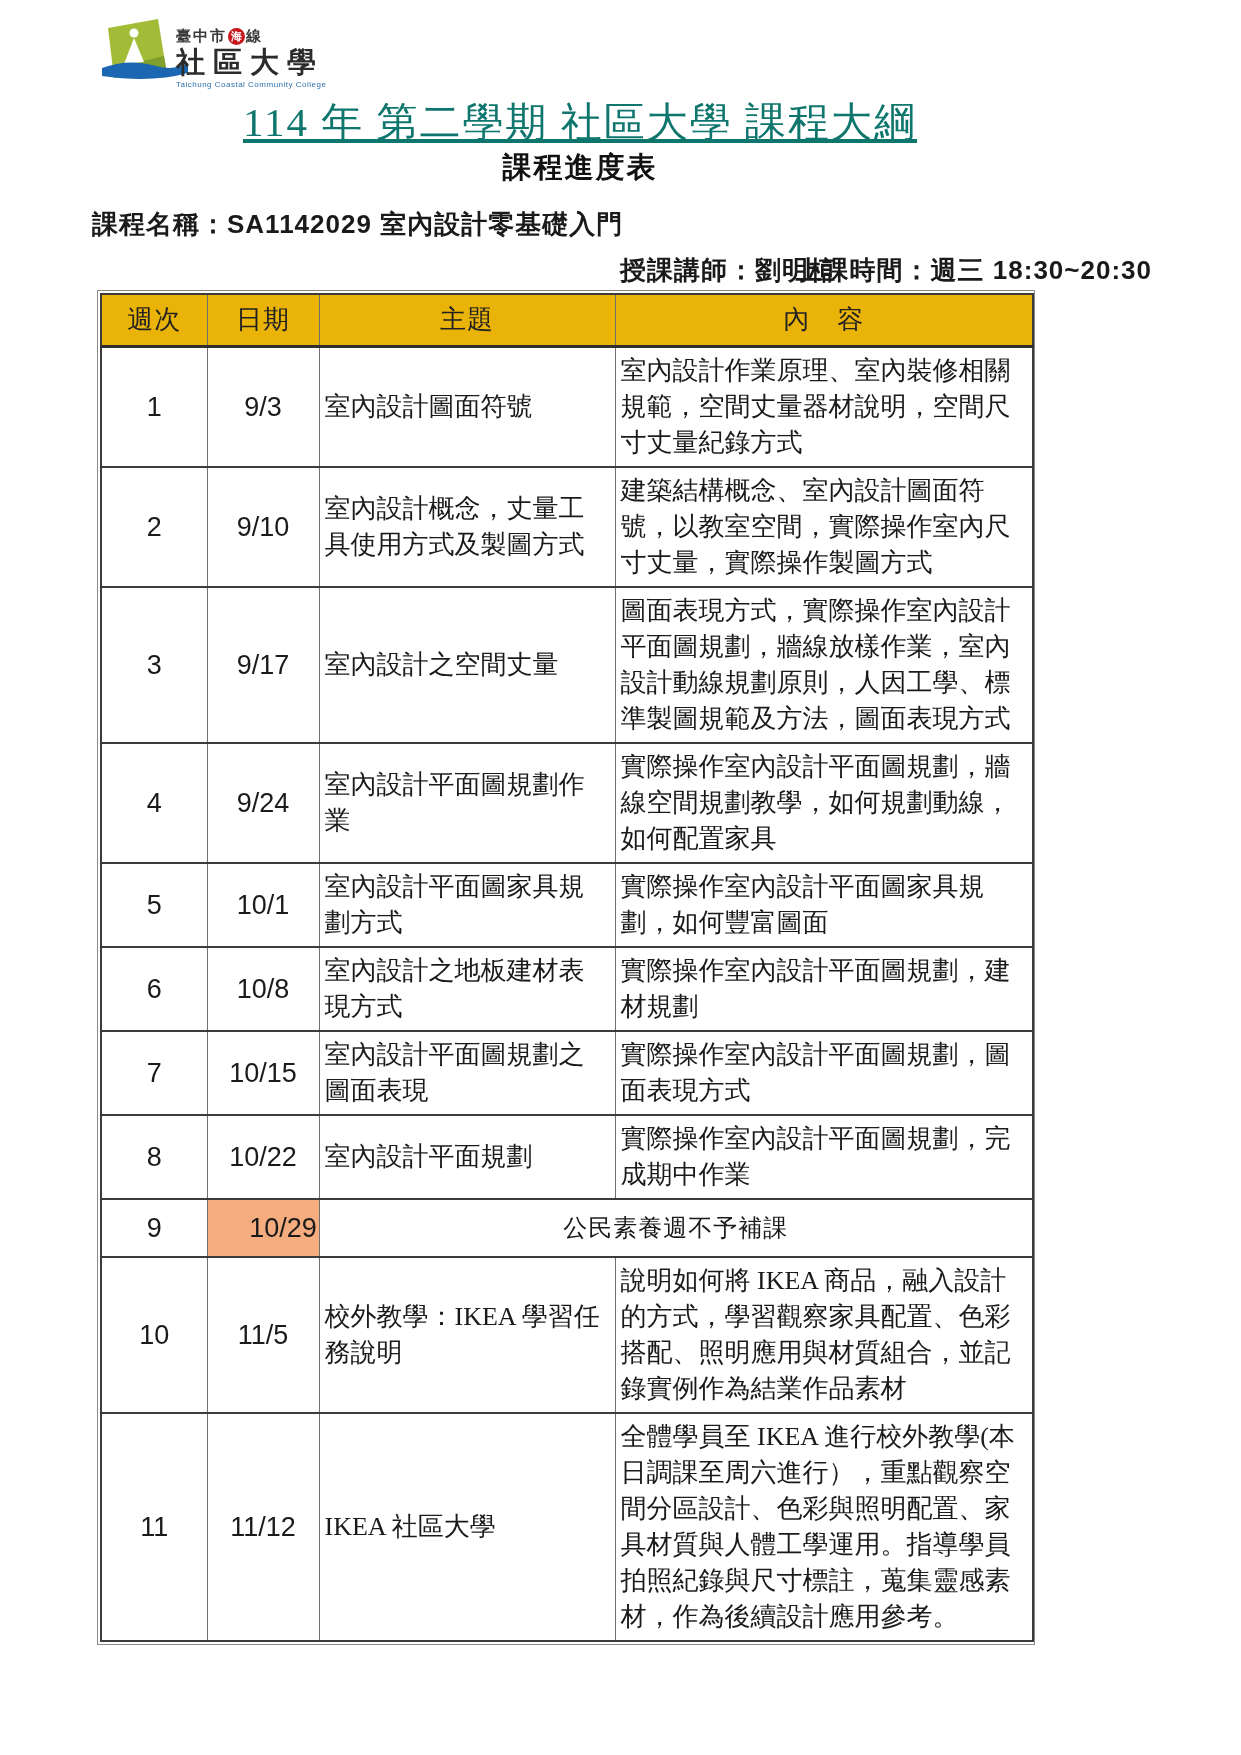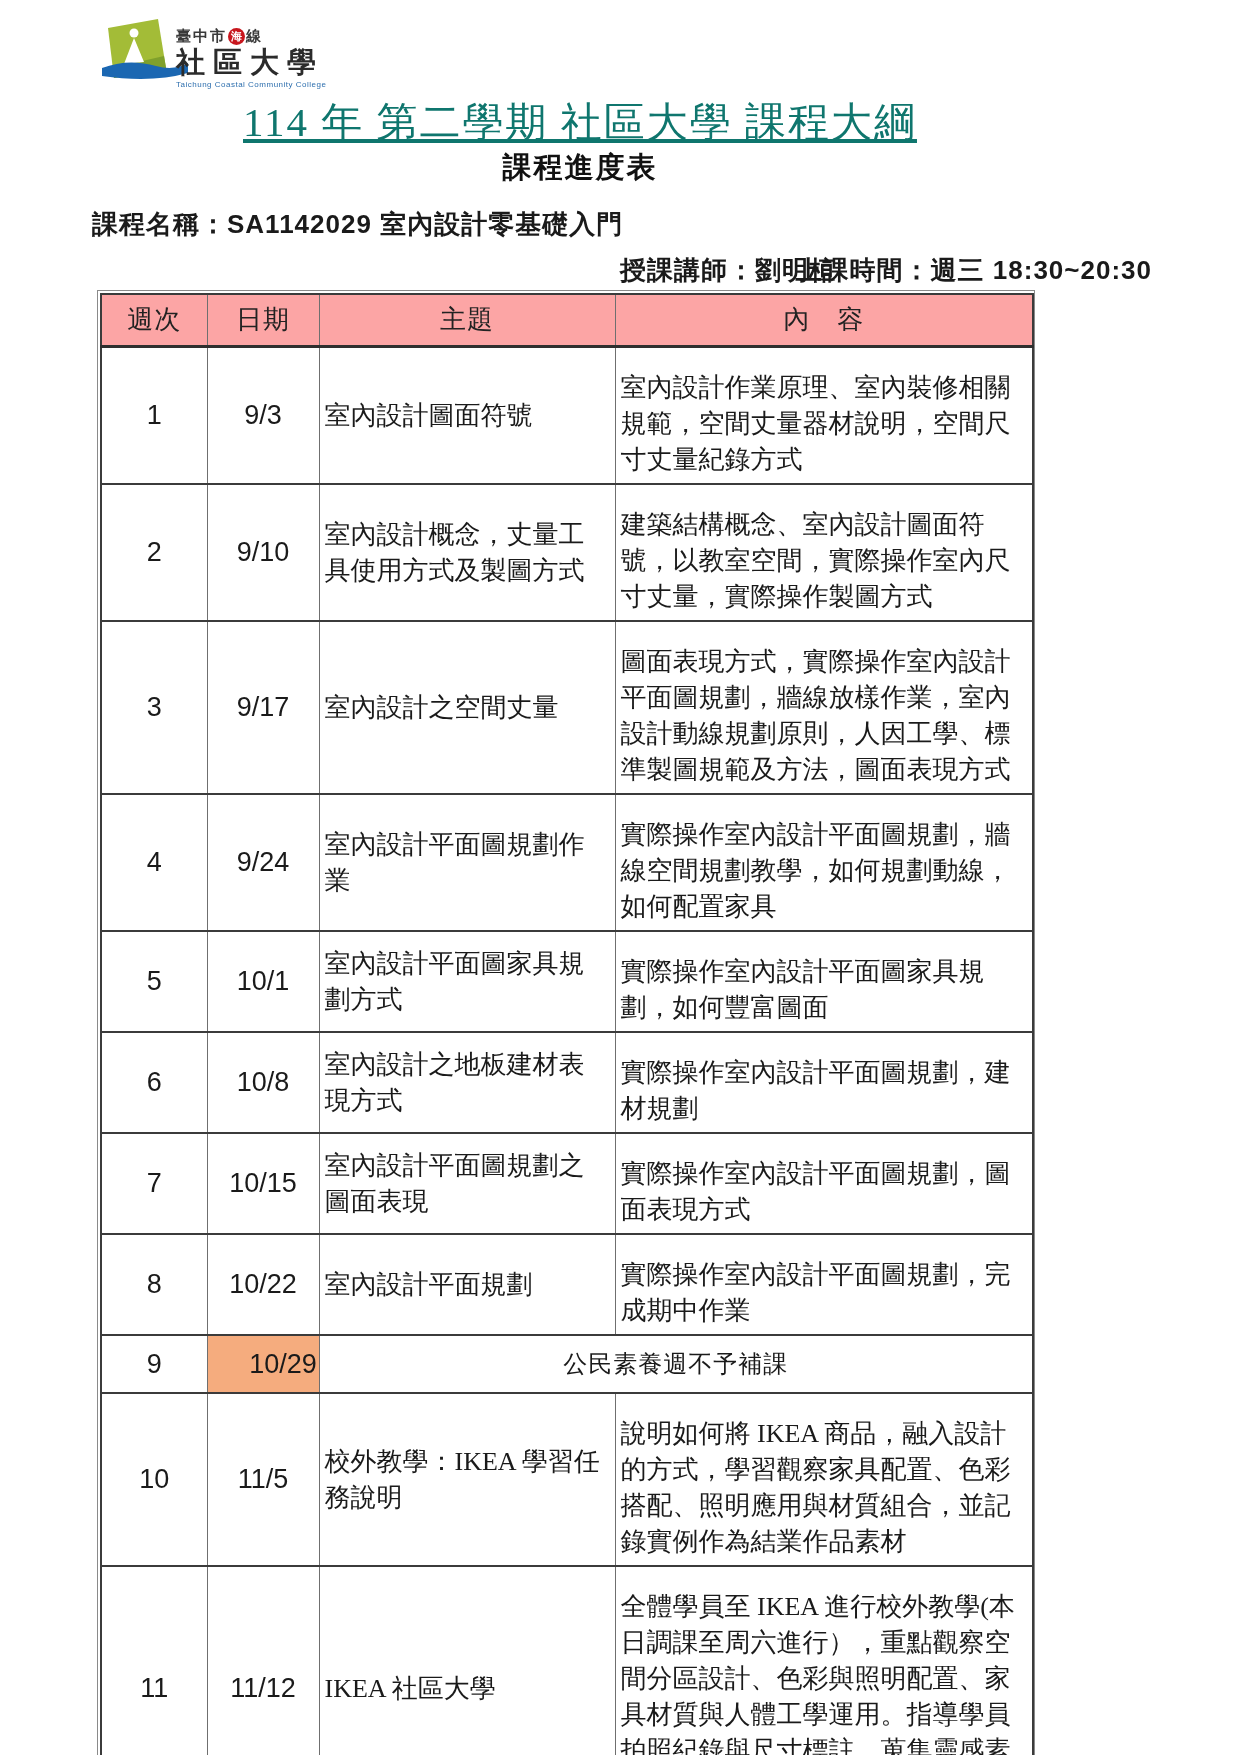--- a/index.html
+++ b/index.html
@@ -43,32 +43,32 @@
   .table-wrap {
     position:absolute; top:290px; left:97px; width:938px;
     border:1px solid #8a8a8a; padding:2px; box-sizing:border-box;
   }
   table { border-collapse:collapse; width:100%; table-layout:fixed; border:2px solid #3b3b3b; }
   col.c-week  { width:106px; }
   col.c-date  { width:112px; }
   col.c-topic { width:296px; }
   col.c-cont  { width:418px; }
   th {
-    background:#fca5a5; font-weight:normal; font-size:26px; color:#222;
+    background:#eab308; font-weight:normal; font-size:26px; color:#222;
     padding:7px 0 8px; border-bottom:3px solid #2f2f2f; letter-spacing:1px;
   }
   th + th, td + td { border-left:1px solid #6f6f6f; }
   tbody tr + tr td { border-top:2px solid #3b3b3b; }
   td { vertical-align:middle; font-size:26px; }
   td.week, td.date { text-align:center; font-size:27px; padding:6px 0; }
   td.topic, td.content {
     font-family:"Liberation Serif","DejaVu Serif",serif;
     line-height:36px; padding:5px 5px;
   }
-  td.content { padding:22px 3px 5px 5px; }
+  td.content { padding:5px 3px 5px 5px; }
   td.merged { text-align:center; font-size:24px; padding:12px 0; letter-spacing:1px; }
   td.hl {  }
 </style>
 </head>
 <body>
 
 <div class="page">
 
   <div class="logo">
     <svg class="logo-mark" viewBox="0 0 90 76" xmlns="http://www.w3.org/2000/svg">

